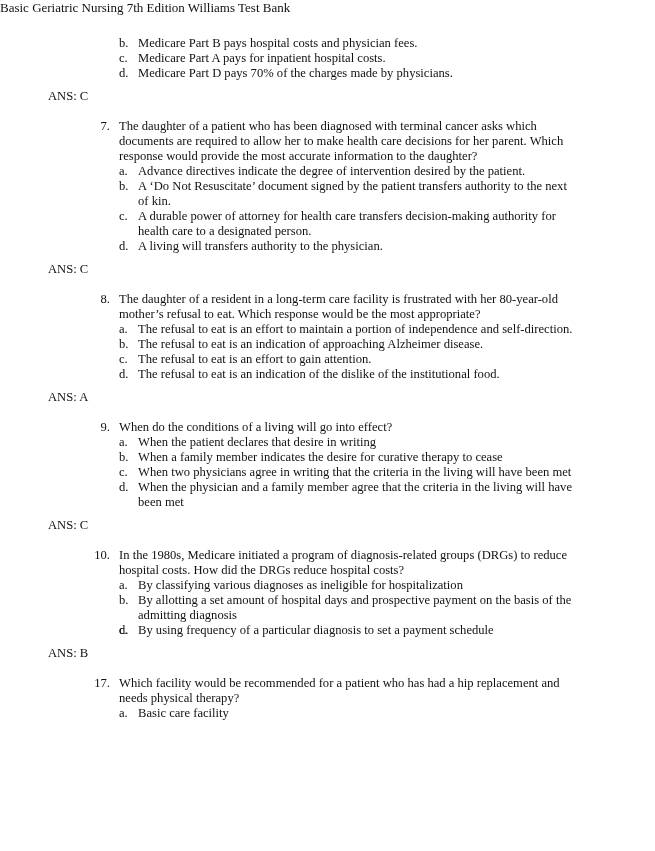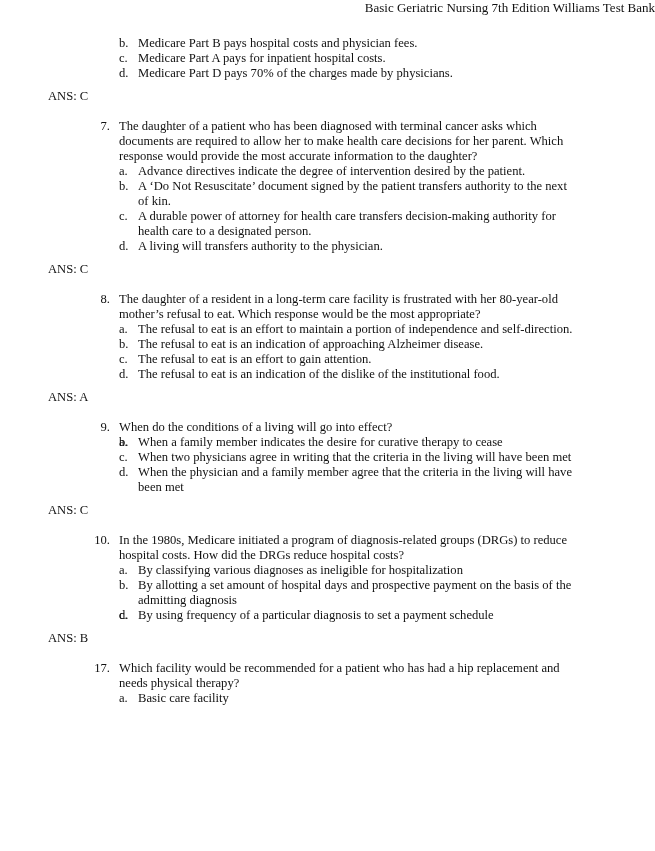--- a/index.html
+++ b/index.html
@@ -15,21 +15,21 @@
       font-family: "Liberation Serif", "DejaVu Serif", serif;
       font-size: 12.6px;
       color: #111111;
       line-height: 15px;
     }
     .page-header {
       position: absolute;
       top: 0;
       left: 0;
       width: 655px;
-      text-align: right;
+      text-align: left;
       font-size: 13px;
       line-height: 15px;
     }
     .content {
       position: absolute;
       top: 36px;
       left: 0;
       width: 655px;
     }
     .option-row {
@@ -134,20 +134,21 @@
     <div class="answer">ANS:  A</div>
   </div>
 
   <div class="question">
     <div class="question-stem">
       <span class="question-number">9.</span>
       <span>When do the conditions of a living will go into effect?</span>
     </div>
     <div class="option-row">
       <span class="option-letter">a.</span>
+      <span>When the patient declares that desire in writing</span>
     </div>
     <div class="option-row">
       <span class="option-letter">b.</span>
       <span>When a family member indicates the desire for curative therapy to cease</span>
     </div>
     <div class="option-row">
       <span class="option-letter">c.</span>
       <span>When two physicians agree in writing that the criteria in the living will have been met</span>
     </div>
     <div class="option-row">

